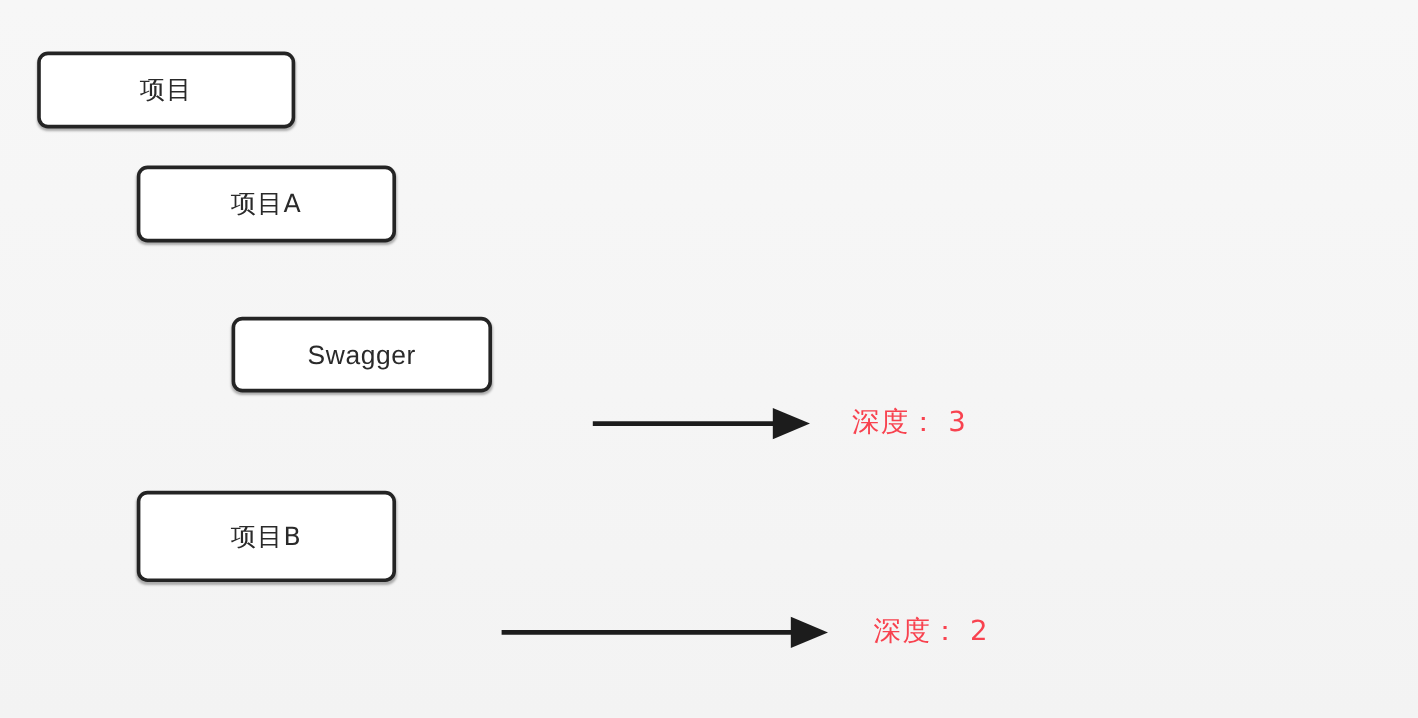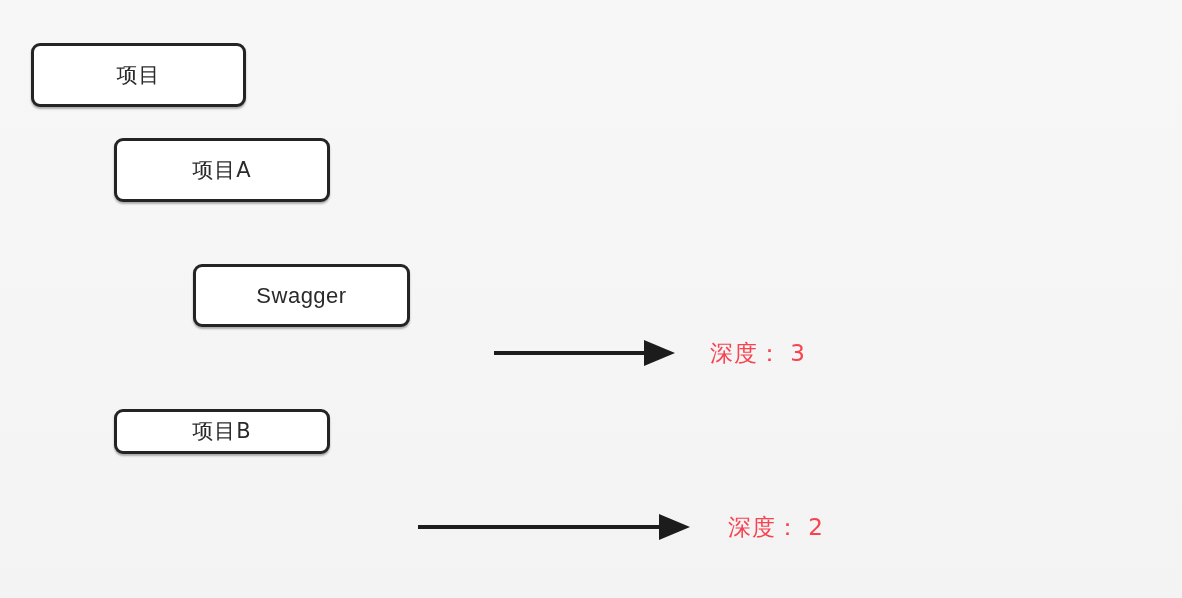--- a/index.html
+++ b/index.html
@@ -91,21 +91,21 @@
 
   <div class="node" style="left:114px; top:138px; width:216px; height:64px;">
     <span class="node-label cjk">项目A</span>
   </div>
 
   <div class="node" style="left:193px; top:229px; width:217px; height:63px;margin-top:35px;">
     <span class="node-label">Swagger</span>
   </div>
 
 
-  <div class="node" style="left:114px; top:409px; width:216px; height:45px;justify-content:center;">
+  <div class="node" style="left:114px; top:409px; width:216px; height:76px;justify-content:center;">
     <span class="node-label cjk">项目B</span>
   </div>
 
 
   <div class="annotation" style="left:694px; top:353px; transform:translateY(-50%); color:#f8424f;margin-left:16px;">深度： 3</div>
 
   <div class="annotation" style="left:694px; top:527px; transform:translateY(-50%); color:#f8424f;margin-left:34px;">深度： 2</div>
 
 </div>
 

